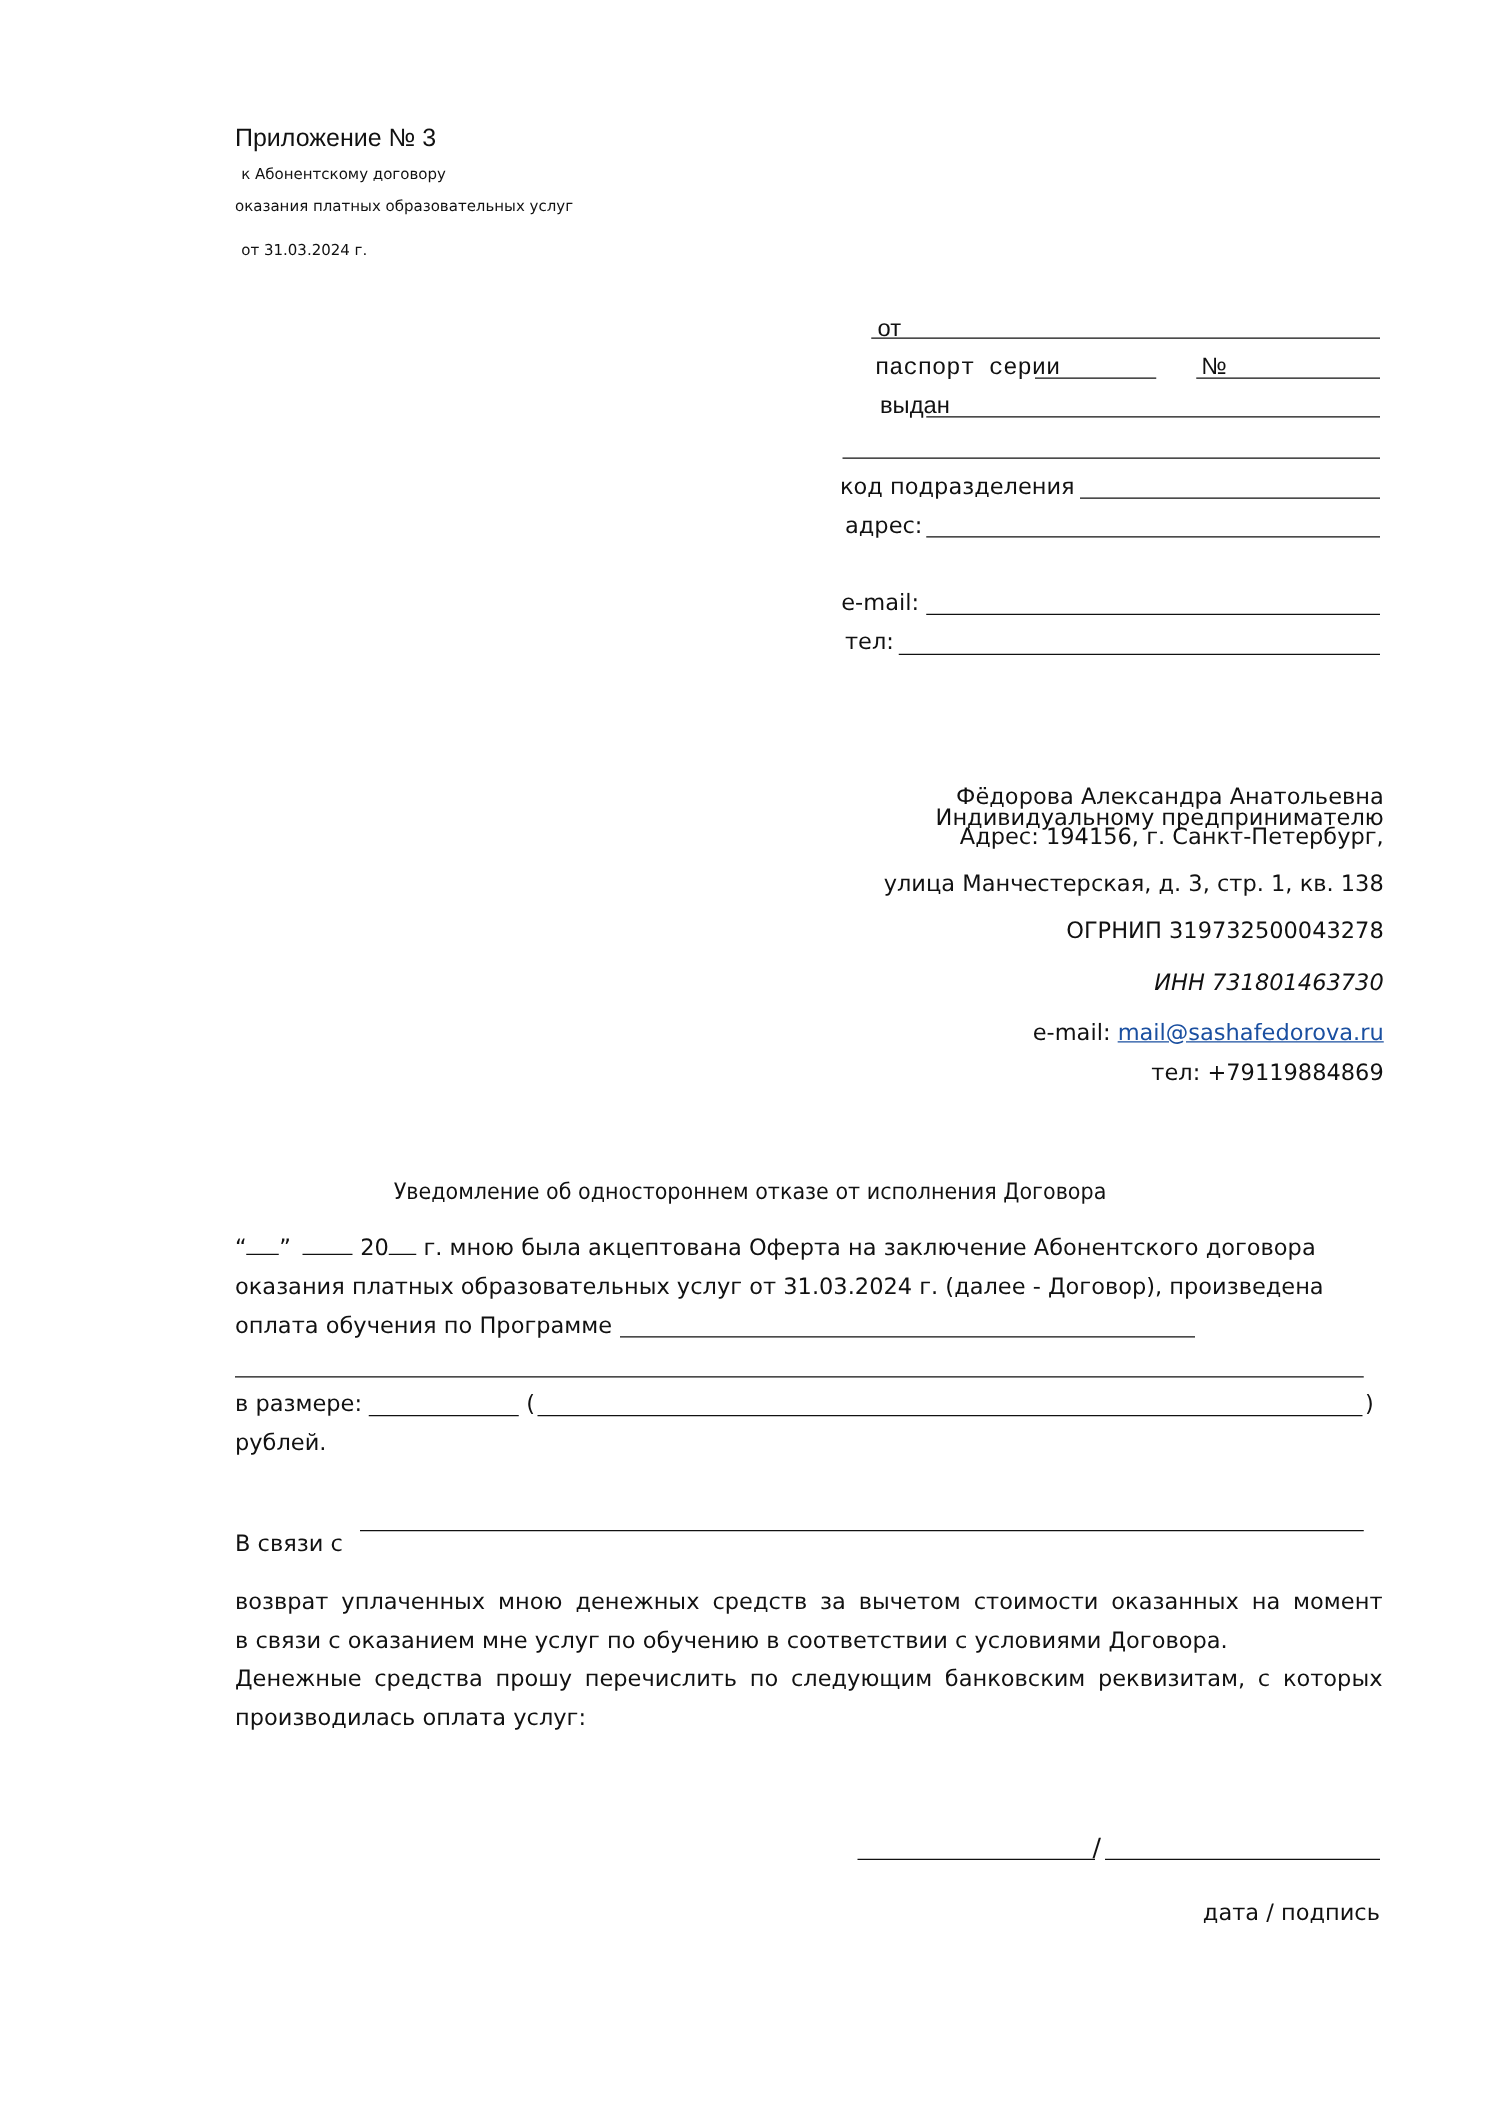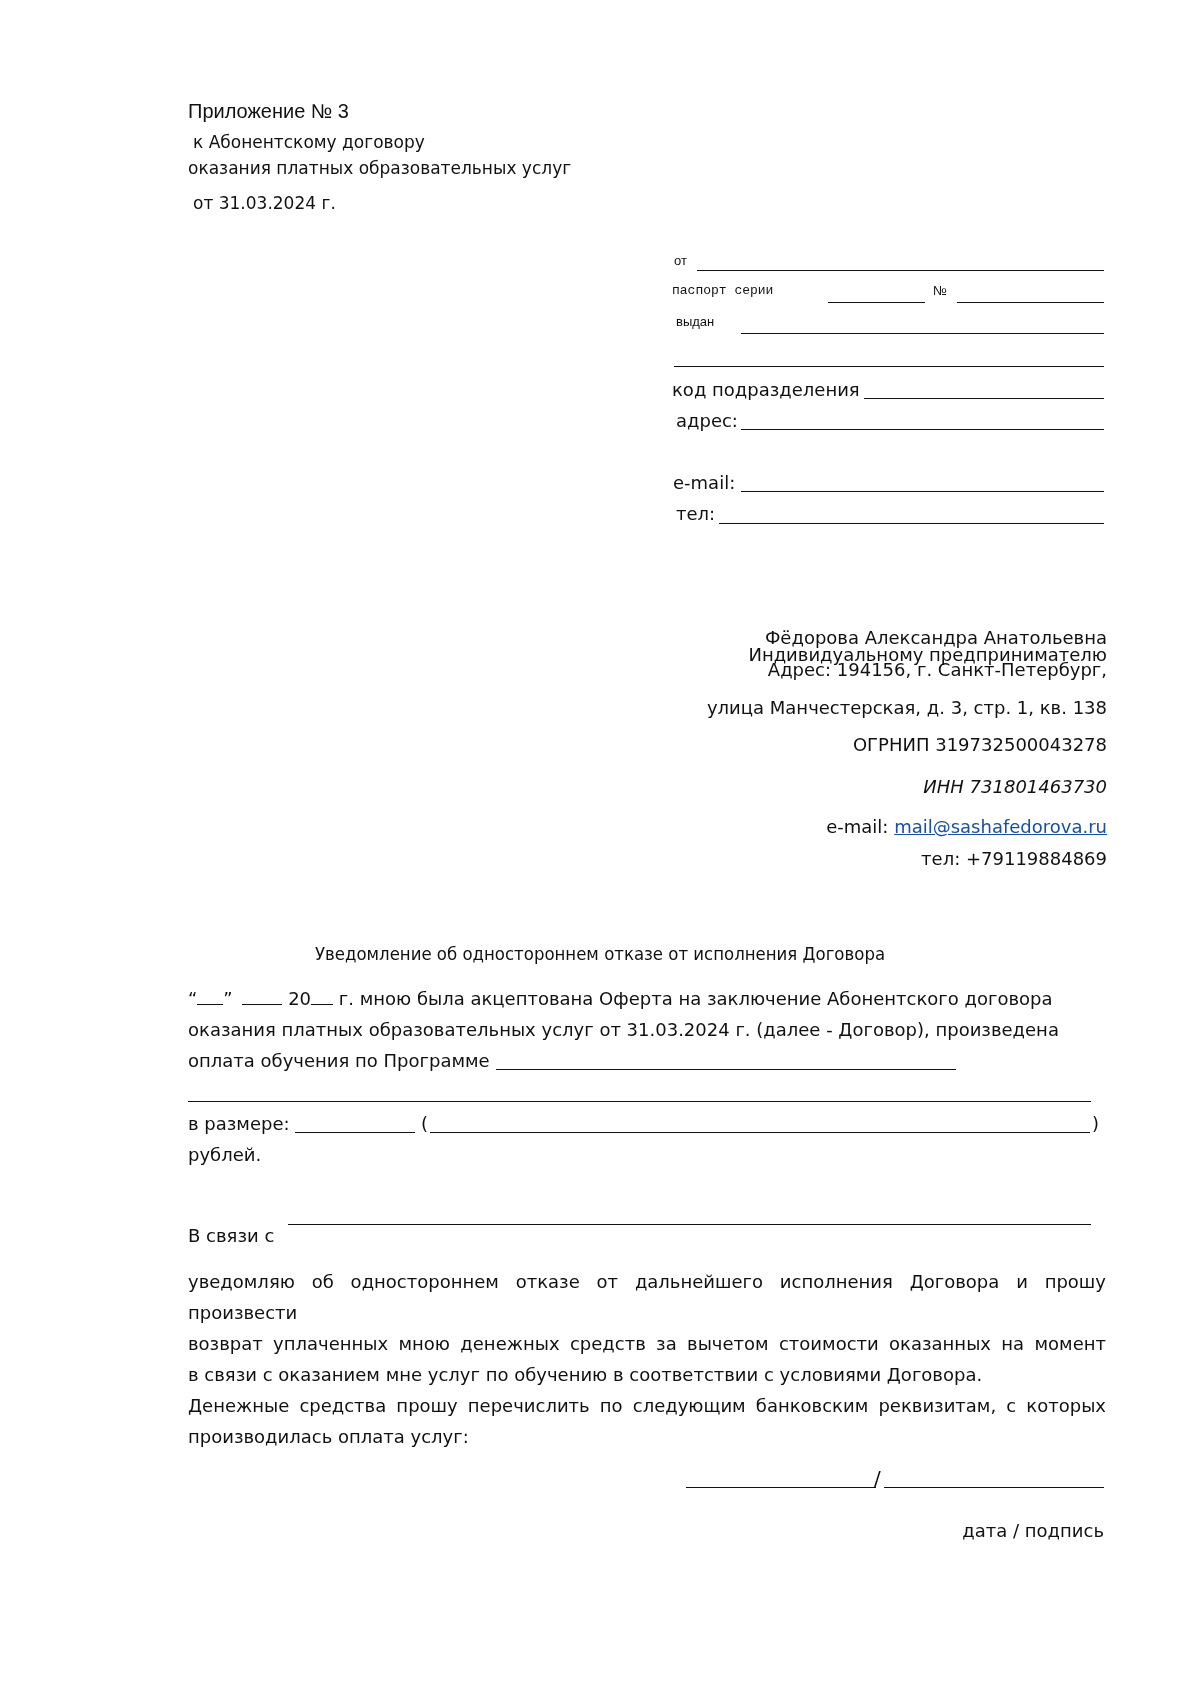--- a/index.html
+++ b/index.html
@@ -3,28 +3,28 @@
 <meta charset="utf-8">
 <style>
   * { box-sizing: border-box; margin: 0; padding: 0; }
   html, body { width: 1200px; height: 1695px; background: #ffffff; }
   body { position: relative; color: #111111; font-family: "Liberation Sans", sans-serif; overflow: hidden; }
   .abs { position: absolute; white-space: nowrap; }
   .arial { font-family: "Liberation Sans", sans-serif; }
 
   
   .appx-title { left: 188px; top: 100px; font-size: 20px; }
-  .appx-line { font-size: 17px; font-family: "DejaVu Sans", sans-serif; }
+  .appx-line { font-size: 12px; font-family: "DejaVu Sans", sans-serif; }
 
   
   .blank { display: inline-block; border-bottom: 1.6px solid #111; height: 1px; vertical-align: baseline; }
   .line { position: absolute; border-bottom: 1.6px solid #111; height: 0; }
 
   
-  .sender { font-size: 13px; font-family: "Liberation Sans", sans-serif; }
+  .sender { font-size: 19px; font-family: "Liberation Sans", sans-serif; margin-left: 28px; }
   .sender2 { font-size: 18px; font-family: "DejaVu Sans", sans-serif; }
 
   
   .recip { right: 93px; text-align: right; font-size: 18px; font-family: "DejaVu Sans", sans-serif; }
   .link { color: #1a4fa0; text-decoration: underline; }
 
   
   .title { left: 0; width: 1200px; text-align: center; top: 943px; font-size: 18px; font-family: "DejaVu Sans", sans-serif; transform: scaleX(0.92); }
   .body-line { left: 188px; font-size: 18px; font-family: "DejaVu Sans", sans-serif; transform-origin: left center; }
   .para { left: 188px; width: 918px; font-size: 18px; font-family: "DejaVu Sans", sans-serif; line-height: 31px; text-align: justify; white-space: normal; }
@@ -93,21 +93,20 @@
 <div class="line" style="left:295px; top:1132px; width:120px;"></div>
 <div class="abs body-line" style="left:421px; top:1113px;">(</div>
 <div class="line" style="left:430px; top:1132px; width:660px;"></div>
 <div class="abs body-line" style="left:1092px; top:1113px;">)</div>
 <div class="abs body-line" style="top:1144px;">рублей.</div>
 
 <div class="abs body-line" style="top:1225px;">В связи   с</div>
 <div class="line" style="left:288px; top:1224px; width:803px;"></div>
 
 <div class="abs para" style="top:1266px;">
-  <span class="l">уведомляю об одностороннем отказе от дальнейшего исполнения Договора и прошу произвести</span>
   <span class="l">возврат уплаченных мною денежных средств за вычетом стоимости оказанных на момент</span>
   <span class="last">в связи с оказанием мне услуг по обучению в соответствии с условиями Договора.</span>
   <span class="l">Денежные средства прошу перечислить по следующим  банковским реквизитам, с которых</span>
   <span class="last">производилась оплата услуг:</span>
 </div>
 
 <div class="line" style="left:686px; top:1487px; width:190px;"></div>
 <div class="abs body-line" style="left:874px; top:1466px; font-size:20px;">/</div>
 <div class="line" style="left:884px; top:1487px; width:220px;"></div>
 <div class="abs body-line" style="left:auto; right:96px; top:1520px;">дата / подпись</div>

